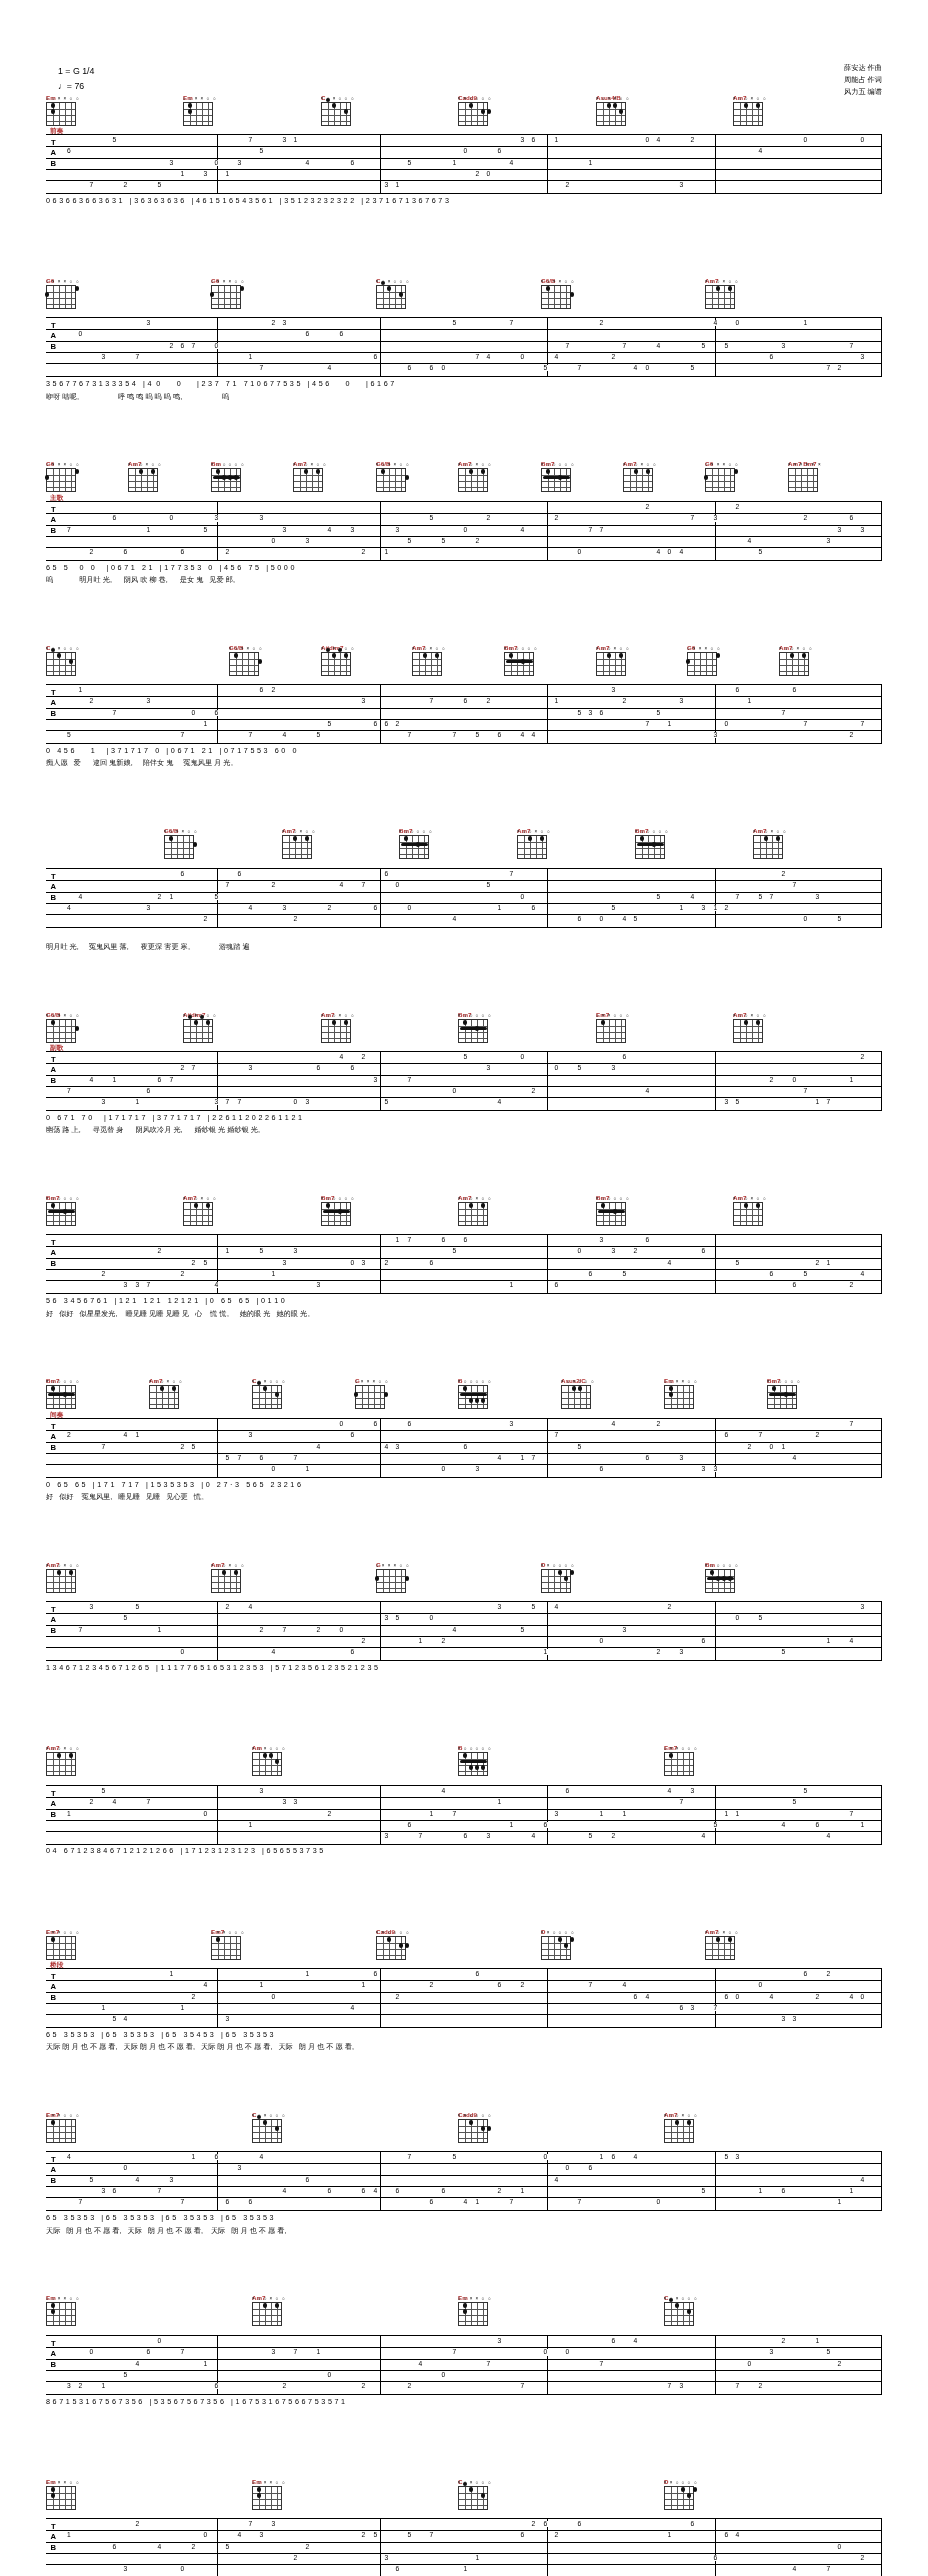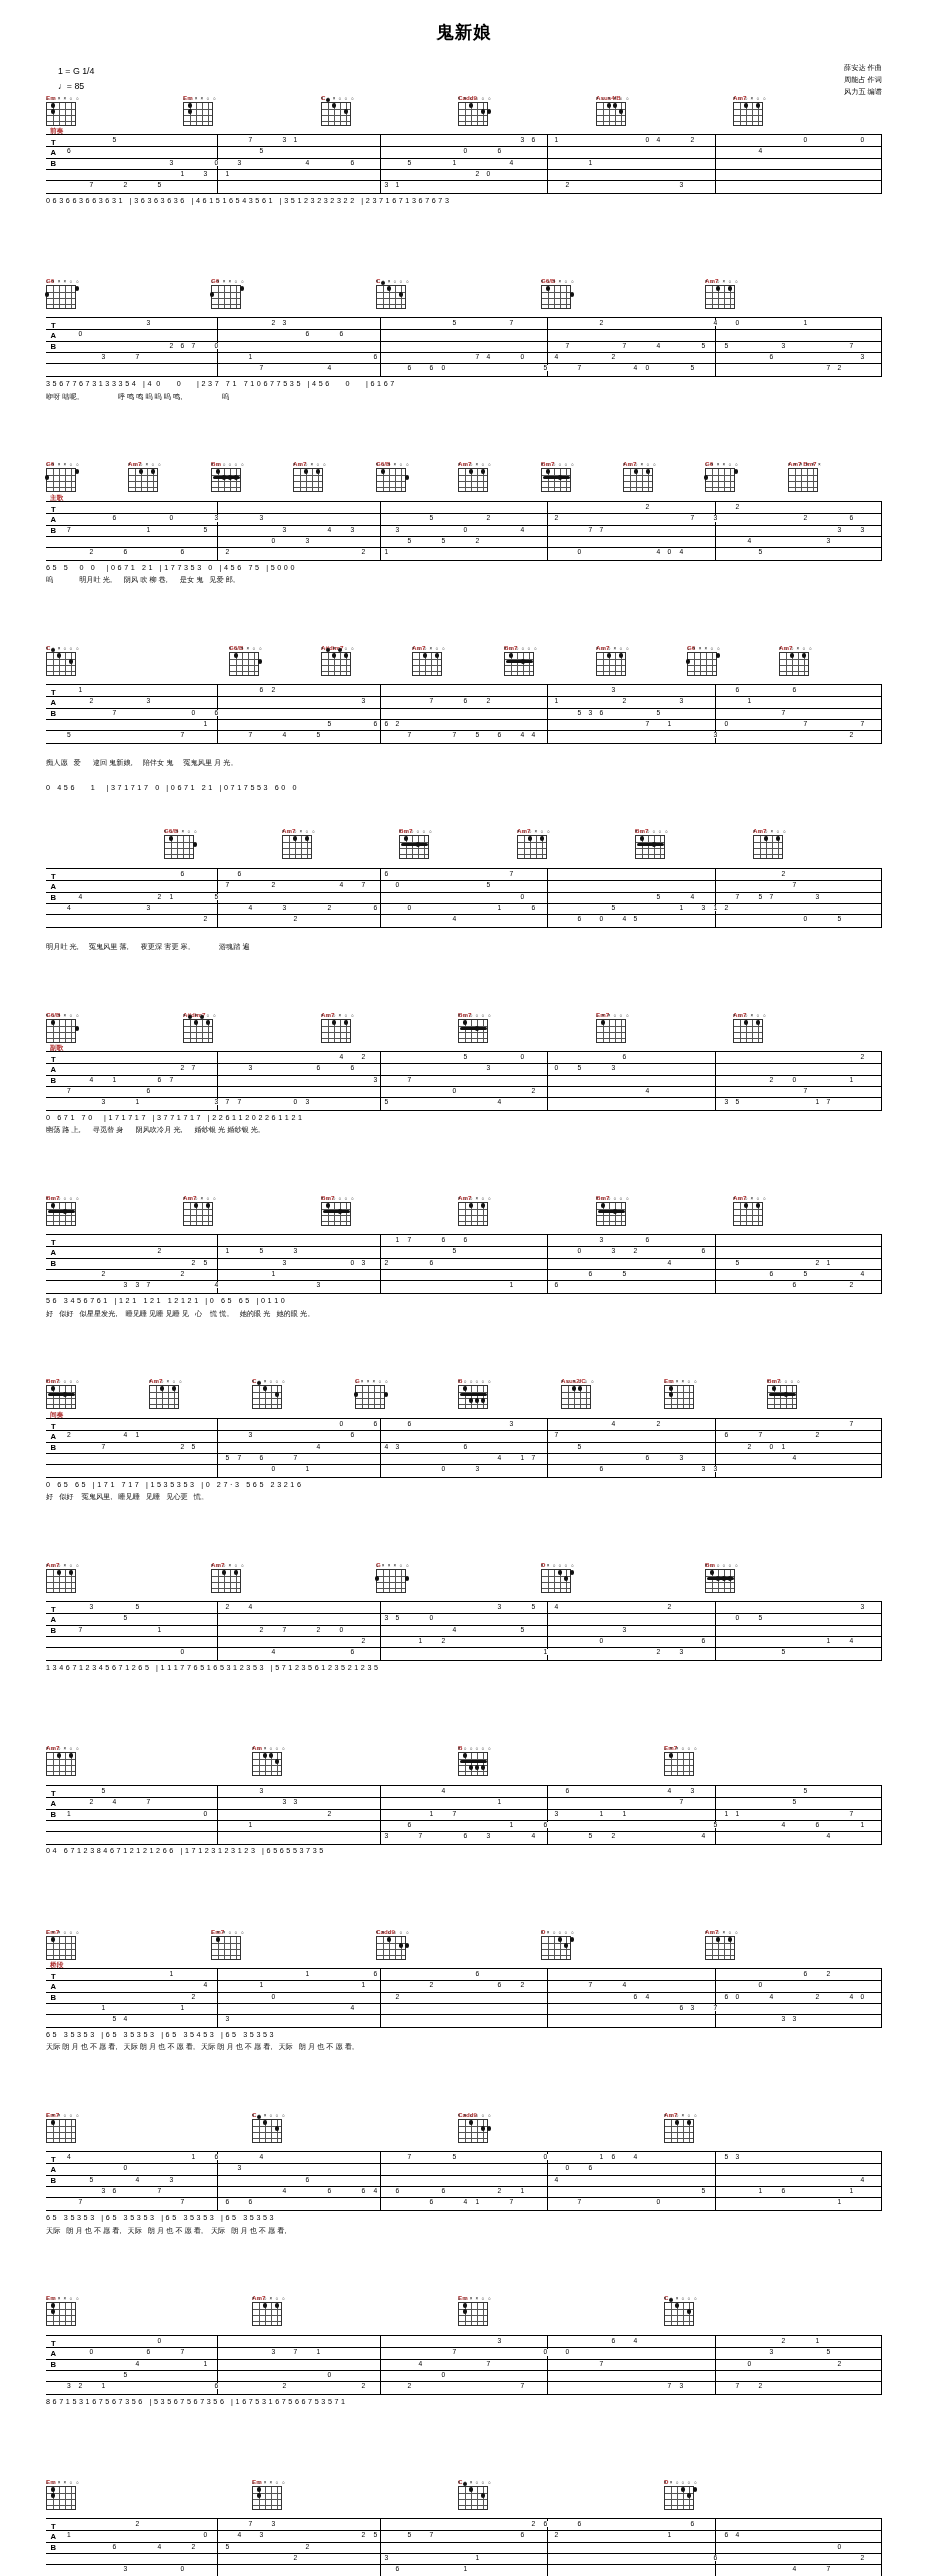--- a/index.html
+++ b/index.html
@@ -42,25 +42,24 @@
   .xo{position:absolute;top:-6.2px;font-size:4.6px;line-height:4.6px;}
   .bar{position:absolute;height:2.6px;border-radius:1.5px;background:#111;}
 
   .sectionlbl{position:absolute;font-size:6.7px;font-weight:bold;color:#b03030;background:#fff;padding:0 1px;}
 </style>
 </head>
 <body>
 
 <div class="sheet">
 
-  <div class="title">鬼新娘</div>
 
   <div class="meta-left">
     <div>1 = G 1/4</div>
-    <div>♩= 85</div>
+    <div>♩= 76</div>
   </div>
 
   <div class="meta-right">
     <div>薛安达 作曲</div>
     <div>周能占 作词</div>
     <div>风力五 编谱</div>
   </div>
 
 <div class="chords" style="top: 87px;">
       <div class="chord" style="left: 0px; top: 7.2px;">
@@ -907,21 +906,21 @@
         <div class="tn" style="left: 678px; top: 36px;">0</div>
         <div class="tn" style="left: 689px; top: 2.1px;">6</div>
         <div class="tn" style="left: 701px; top: 13.4px;">1</div>
         <div class="tn" style="left: 735px; top: 25px;">7</div>
         <div class="tn" style="left: 746px; top: 2.1px;">6</div>
         <div class="tn" style="left: 757px; top: 36px;">7</div>
         <div class="tn" style="left: 803px; top: 47px;">2</div>
         <div class="tn" style="left: 814px; top: 36px;">7</div>
       </div>
     </div>
-    <div class="numrow" style="top: 783px;">0   4 5 6       1     | 3 7 1 7 1 7   0   | 0 6 7 1   2 1   | 0 7 1 7 5 5 3   6 0   0</div>
+    <div class="numrow" style="top: 746px;">0   4 5 6       1     | 3 7 1 7 1 7   0   | 0 6 7 1   2 1   | 0 7 1 7 5 5 3   6 0   0</div>
     <div class="lyrics" style="top: 758px;">痴人愿   爱      逮回 鬼新娘,     陪伴女 鬼     冤鬼风里 月 光。</div>
     <div class="chords" style="top: 820px;">
       <div class="chord" style="left: 118px; top: 7.2px;">
         <div class="nm">G6/B</div>
         <div class="grid">
           <div class="v v1"></div>
           <div class="v v2"></div>
           <div class="v v3"></div>
           <div class="v v4"></div>
           <div class="h h1"></div>

